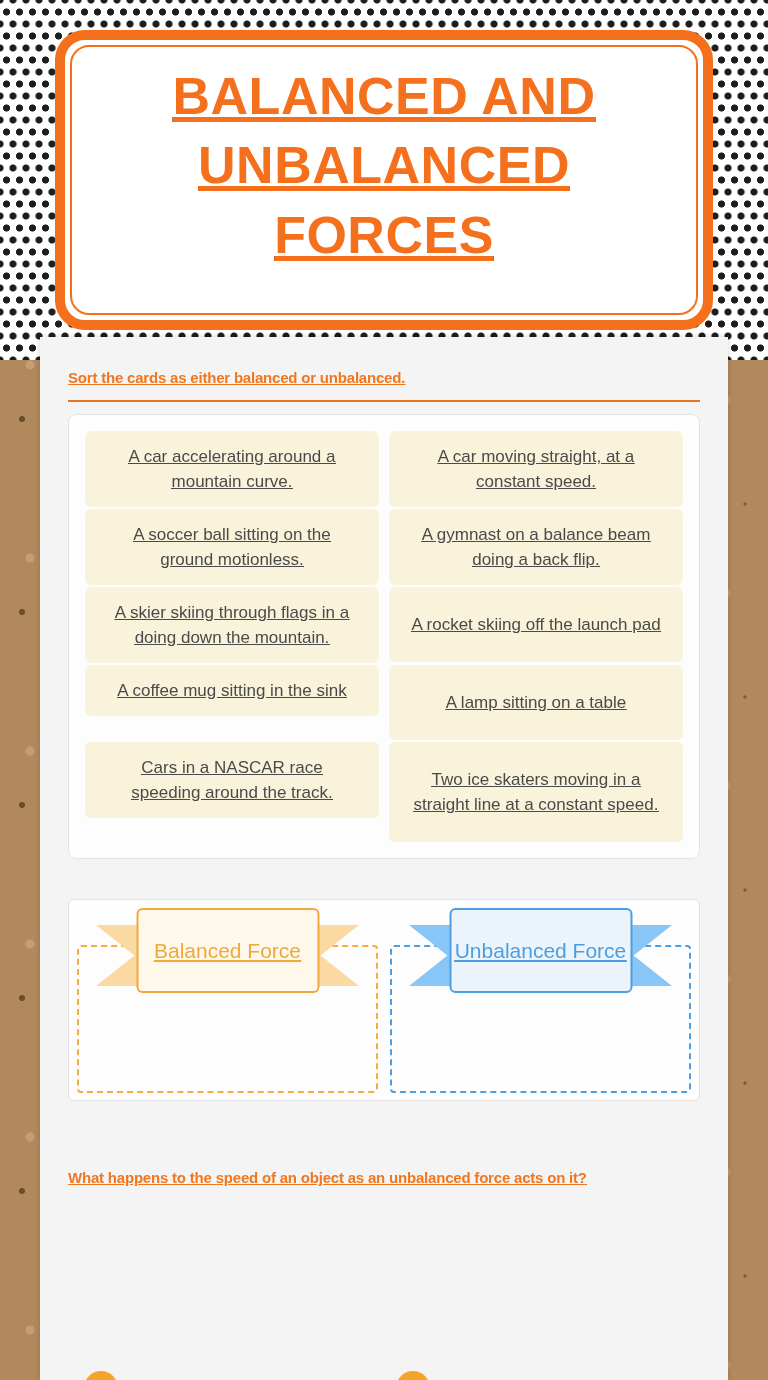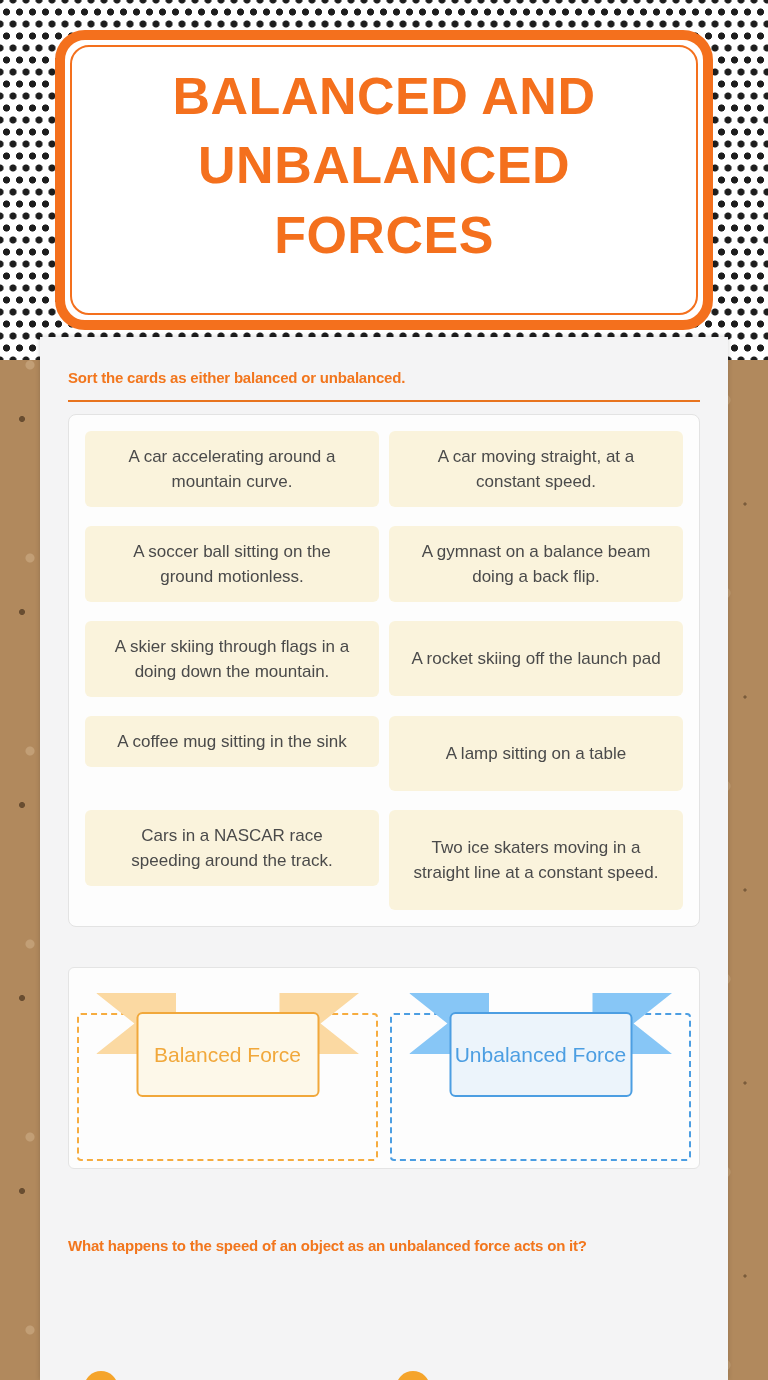--- a/index.html
+++ b/index.html
@@ -1,15 +1,15 @@
 <!DOCTYPE html>
 <html><head>
 <meta charset="utf-8">
 <style>
-  * { margin:0; padding:0; box-sizing:border-box; }
+  * { margin:0; padding:0; box-sizing:border-box;text-decoration:underline; }
   html,body { width:768px; height:1380px; overflow:hidden; }
   body {
     position:relative;
     font-family:"Liberation Sans", sans-serif;
     background-color:#b1895d;
     background-image:
       radial-gradient(circle at 22px 33px,  rgba(45,28,12,.55) 2.6px, transparent 3.4px),
       radial-gradient(circle at 84px 92px,  rgba(45,28,12,.50) 1.6px, transparent 2.2px),
       radial-gradient(circle at 142px 52px, rgba(45,28,12,.48) 3.6px, transparent 4.4px),
       radial-gradient(circle at 52px 132px, rgba(45,28,12,.50) 1.3px, transparent 1.9px),
@@ -59,21 +59,21 @@
     color:#f2761d; font-size:15px; font-weight:bold; letter-spacing:-.2px;
     line-height:26px;
   }
   .section-rule { border:none; border-top:2px solid #e8741e; margin-top:9px; }
 
   
   .cards-box {
     margin-top:12px; background:#fdfdfd;
     border:1px solid #e3e3e3; border-radius:8px;
     padding:16px;
-    display:grid; grid-template-columns:1fr 1fr; gap:19px 10px;
+    display:grid; grid-template-columns:1fr 1fr; gap:2px 10px;
     align-items:start;
   }
   .sort-card {
     background:#faf3dc; border-radius:6px;
     padding:13px 20px; min-height:75px;
     display:flex; align-items:center; justify-content:center;
     text-align:center; color:#4a4a4a; font-size:17px; line-height:25px;
     cursor:grab;
   }
   .sort-card:nth-child(7), .sort-card:nth-child(11) { min-height:51px; }
@@ -97,21 +97,21 @@
   .tail { position:absolute; top:17px; width:80px; height:61px; z-index:0; }
   .tail.left  { left:-40px;  clip-path:polygon(0 0,100% 0,100% 100%,0 100%,48% 50%); }
   .tail.right { right:-40px; clip-path:polygon(0 0,100% 0,52% 50%,100% 100%,0 100%); }
   .balanced-ribbon .tail   { background:#fbd9a2; }
   .unbalanced-ribbon .tail { background:#87c6f6; }
 
   .ribbon-label {
     position:relative; z-index:1; width:183px; height:85px;
     border-radius:6px;
     display:flex; align-items:center; justify-content:center; text-align:center;
-    font-size:21px; line-height:31px; font-weight:400;margin-top:36px;
+    font-size:21px; line-height:31px; font-weight:400;
   }
   .balanced-ribbon .ribbon-label {
     background:#fdf8e9; border:2px solid #f1a83b; color:#f1a83b;
   }
   .unbalanced-ribbon .ribbon-label {
     background:#ecf4fb; border:2px solid #4c9ee2; color:#4c9ee2;
   }
 
   
   .question-heading { margin-top:64px; }

